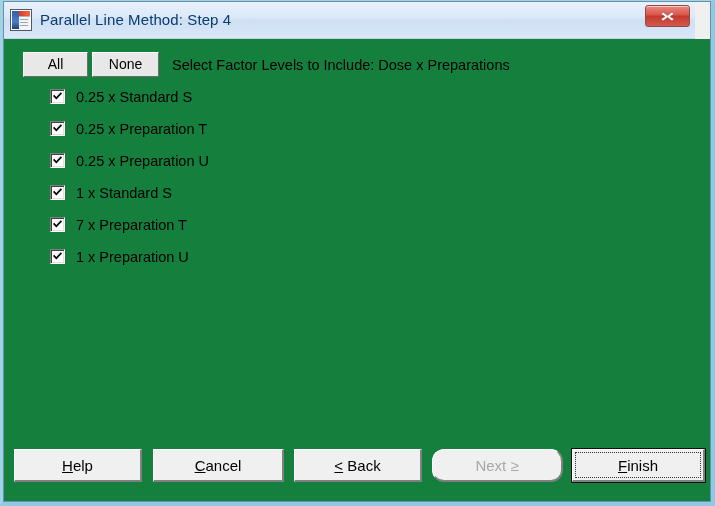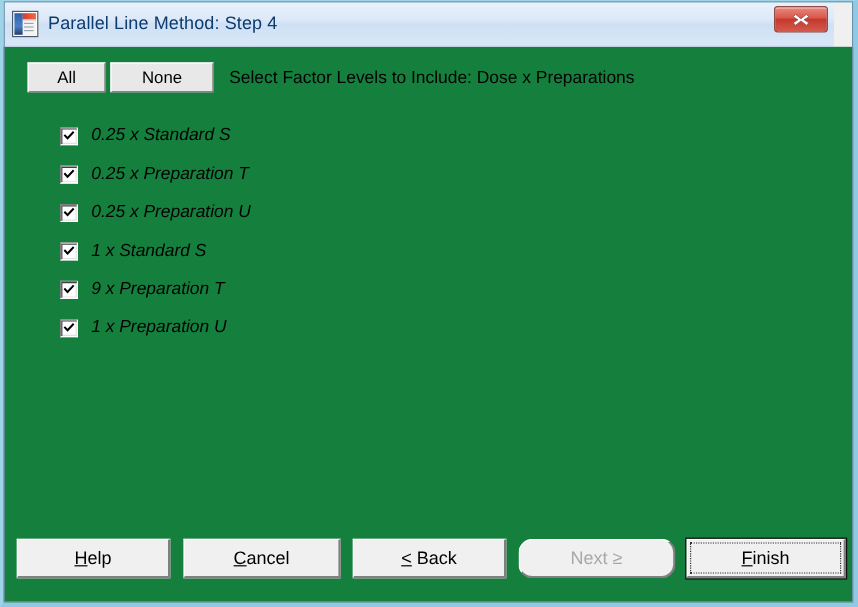--- a/index.html
+++ b/index.html
@@ -144,41 +144,40 @@
     border-right: 1px solid #6d6d6d;
     border-bottom: 1px solid #6d6d6d;
     font-family: "Liberation Sans", sans-serif;
     font-size: 14px;
     color: #000000;
     line-height: 23px;
     text-align: center;
     cursor: pointer;
     user-select: none;
   }
-  .flat-btn + .flat-btn { margin-left: 4px; width: 86px; }
+  .flat-btn + .flat-btn { margin-left: 4px; width: 67px; }
   .toolbar-label {
     margin-left: 13px;
     font-size: 14.5px;
     color: #000000;
     white-space: nowrap;
   }
 
   
   .checklist {
     position: absolute;
     left: 47px;
     top: 50px;
   }
   .check-row {
     display: flex;
-    align-items: flex-end;
+    align-items: flex-start;
     height: 32px;
     cursor: pointer;
     user-select: none;
-    font-style: italic;
   }
   .cbox {
     width: 15px;
     height: 15px;
     flex: 0 0 auto;
     box-sizing: border-box;
     background: #ffffff;
     border-top: 1px solid #808080;
     border-left: 1px solid #808080;
     border-right: 1px solid #ffffff;
@@ -324,21 +323,21 @@
         </span>
         <span class="check-label">1 x Standard S</span>
       </div>
 
       <div class="check-row">
         <span class="cbox">
           <svg width="11" height="11" viewBox="0 0 11 11">
             <path d="M1 5 L2.2 3.8 L4.3 6 L8.8 1.2 L10 2.4 L4.3 8.5 Z" fill="#000000"></path>
           </svg>
         </span>
-        <span class="check-label">9 x Preparation T</span>
+        <span class="check-label">7 x Preparation T</span>
       </div>
 
       <div class="check-row">
         <span class="cbox">
           <svg width="11" height="11" viewBox="0 0 11 11">
             <path d="M1 5 L2.2 3.8 L4.3 6 L8.8 1.2 L10 2.4 L4.3 8.5 Z" fill="#000000"></path>
           </svg>
         </span>
         <span class="check-label">1 x Preparation U</span>
       </div>

